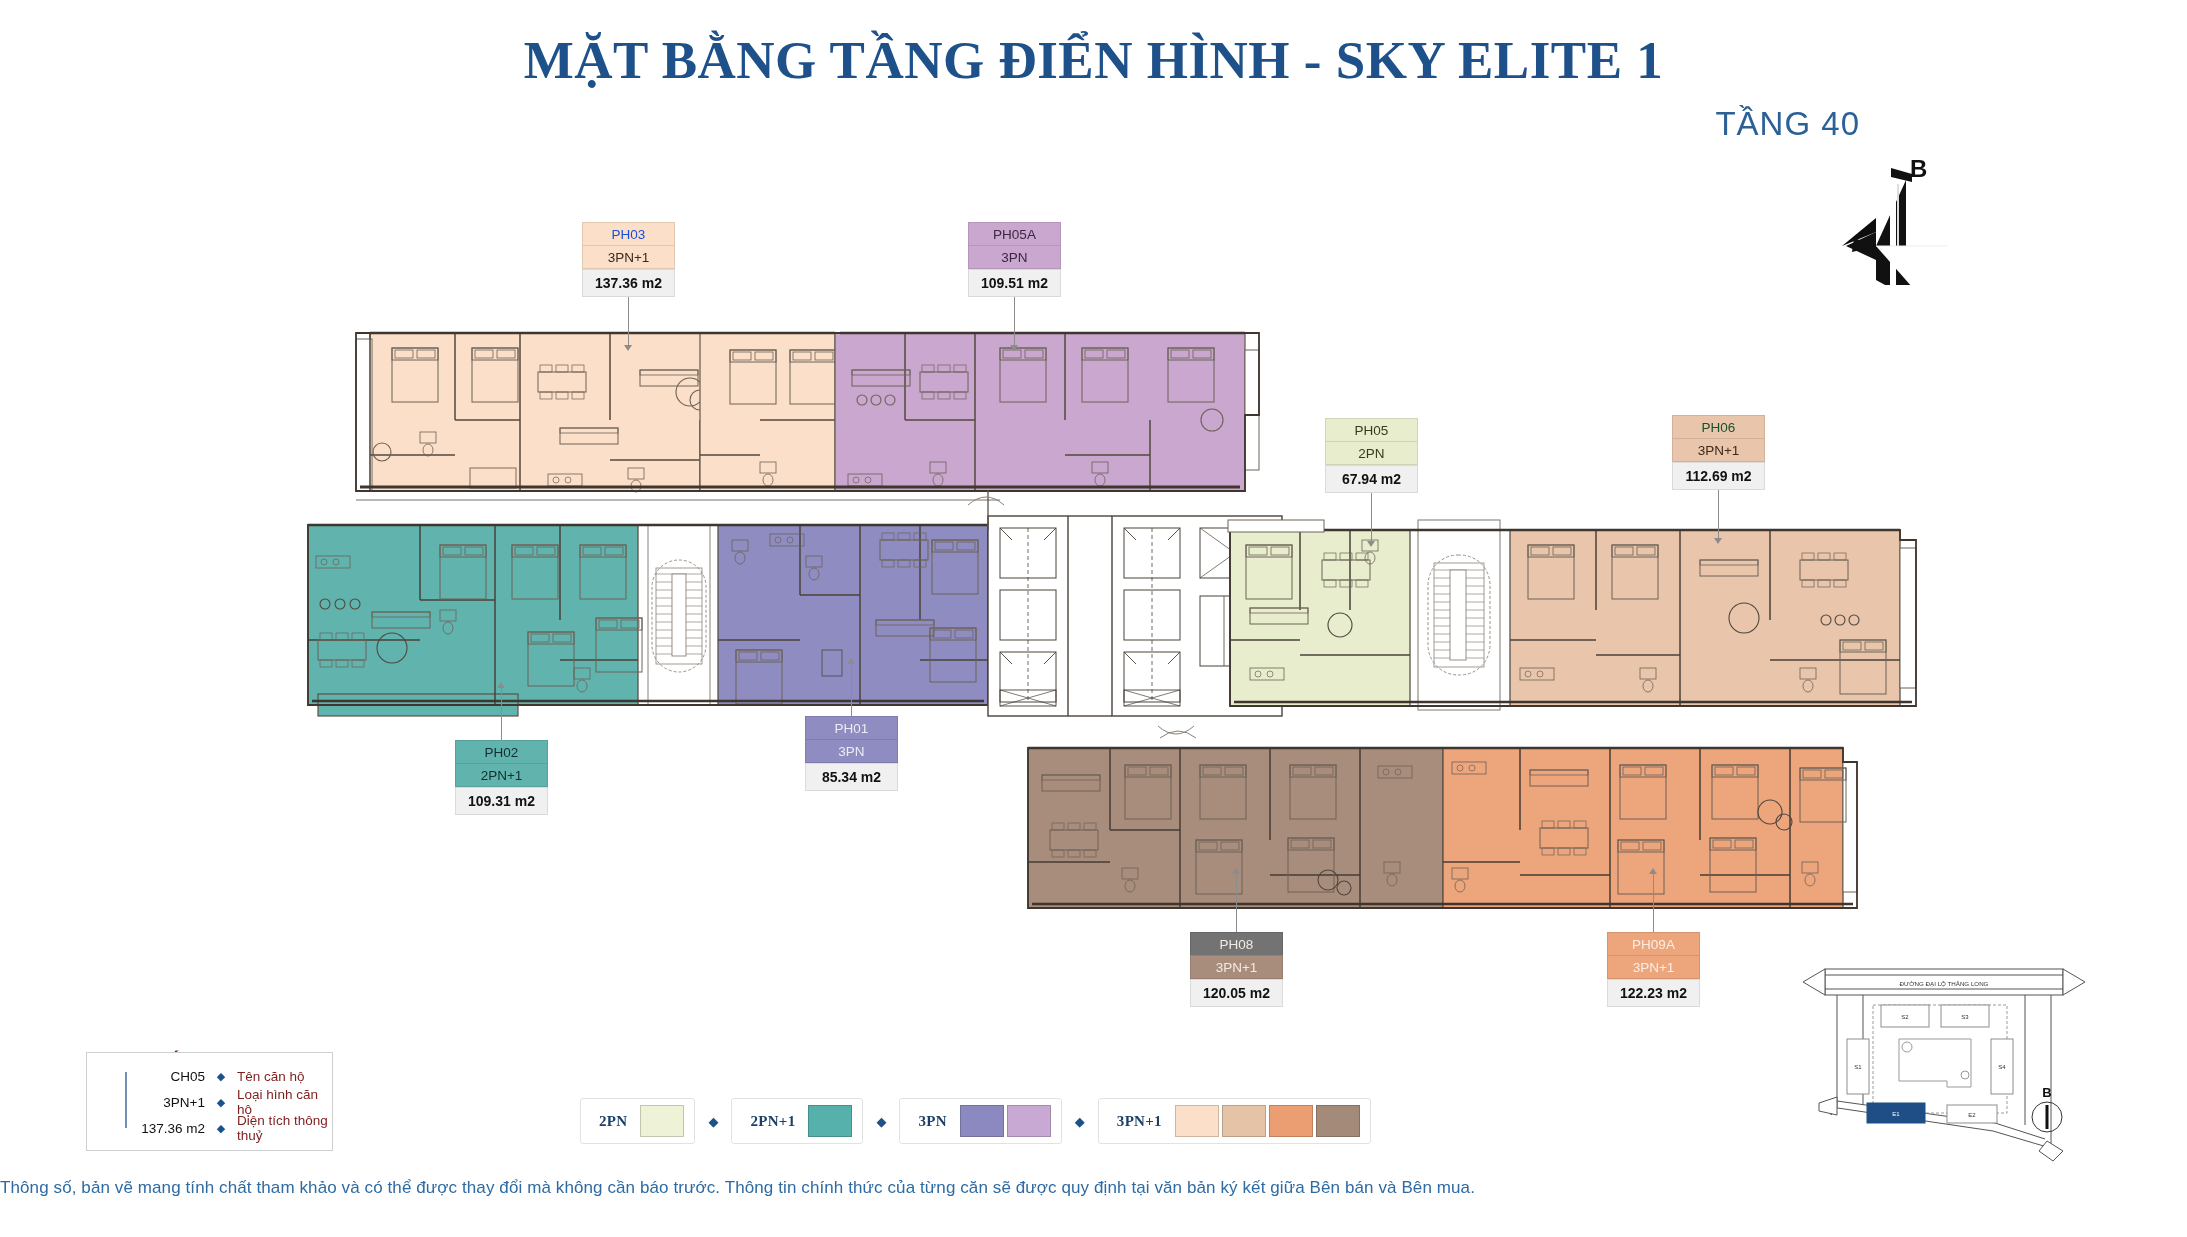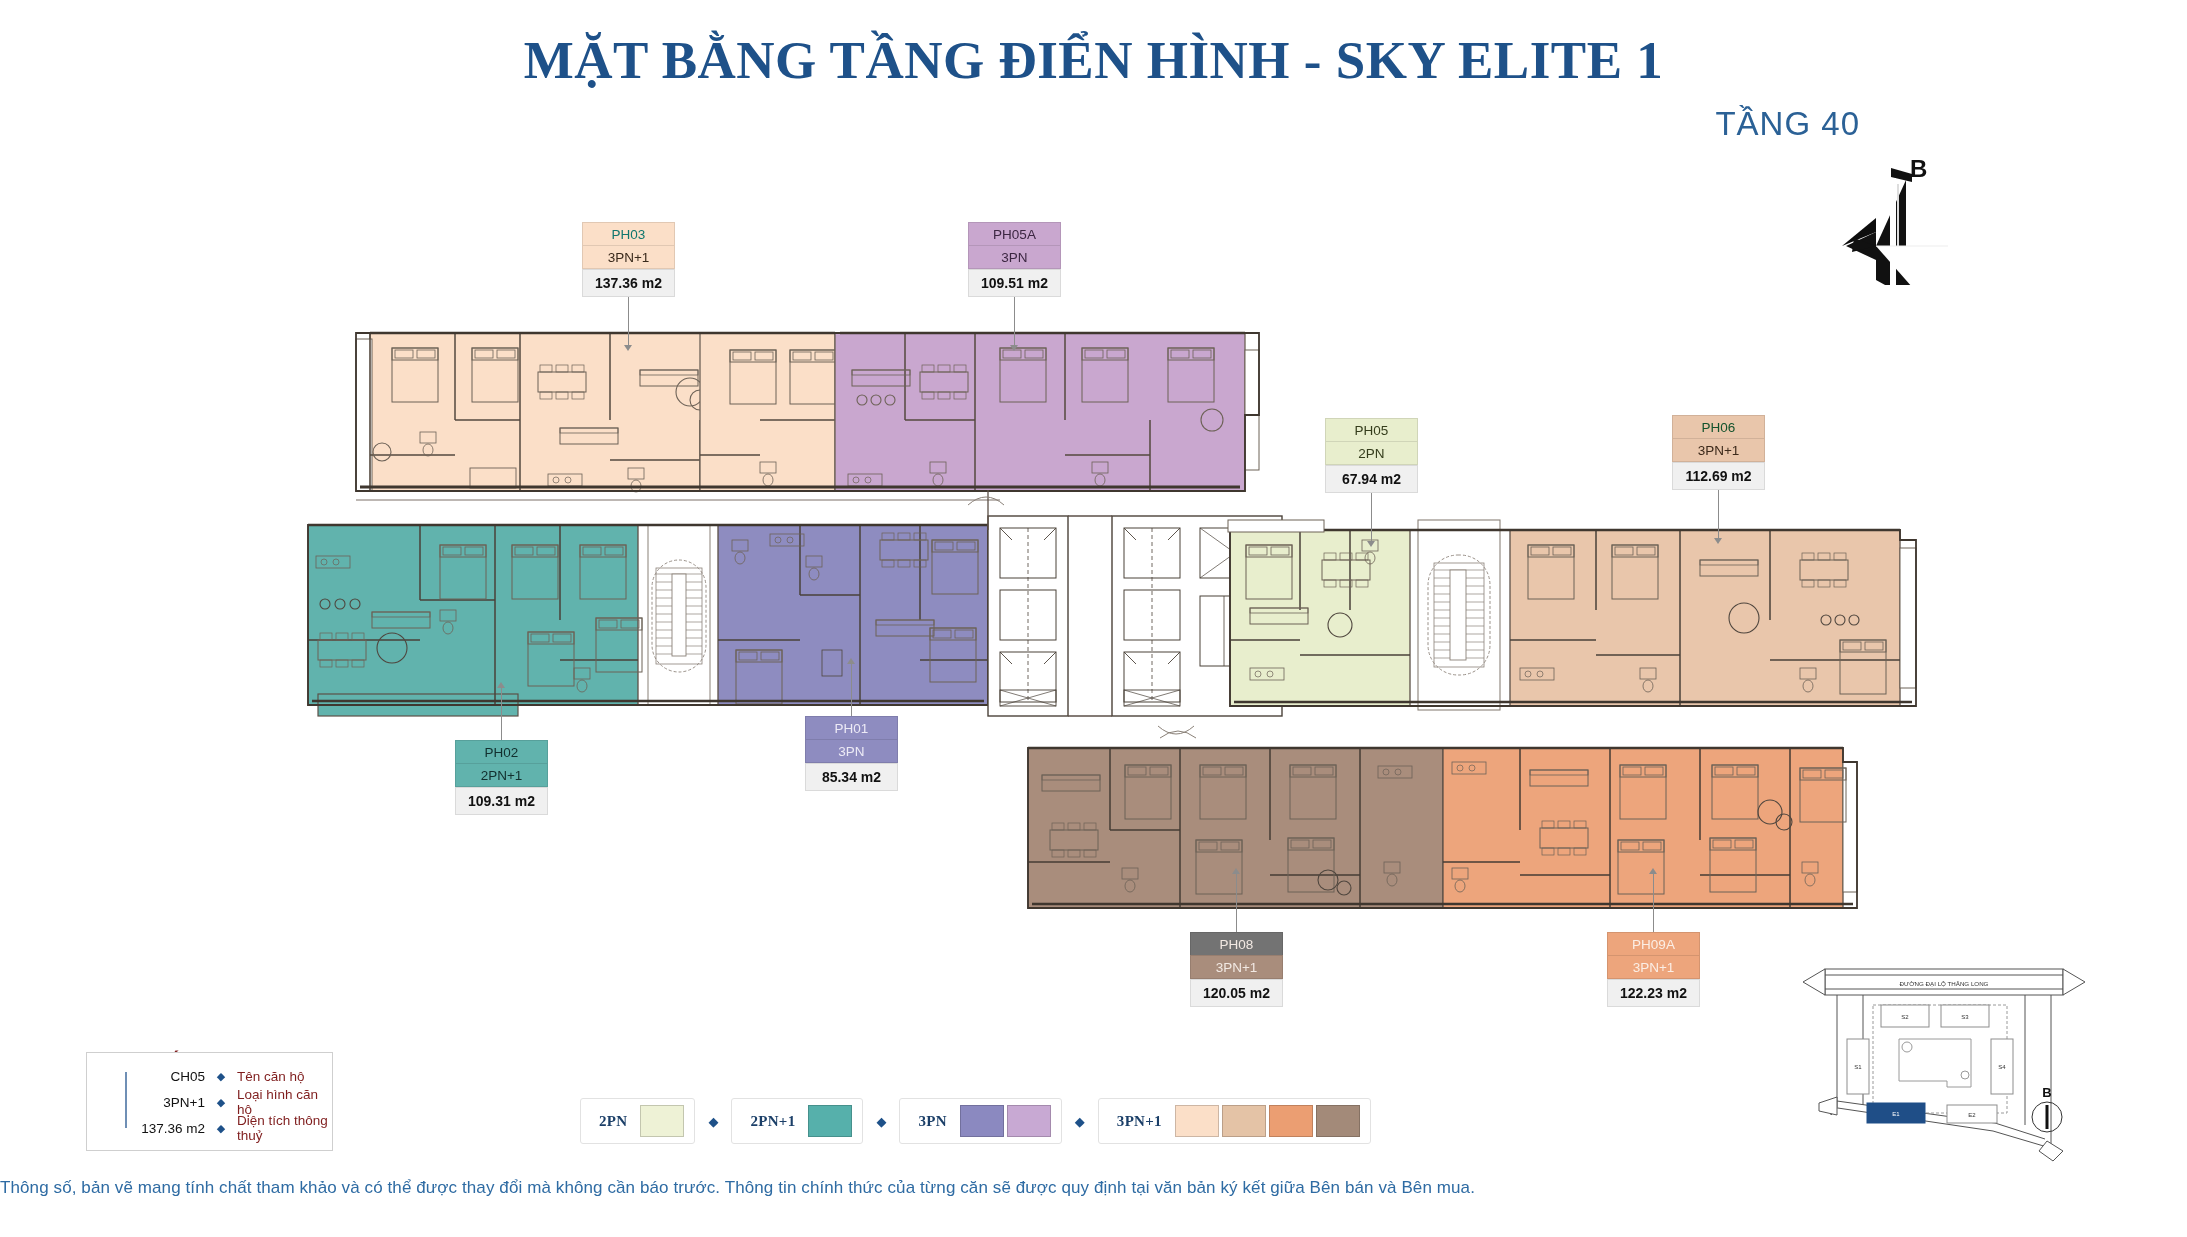--- a/index.html
+++ b/index.html
@@ -356,21 +356,21 @@
       </g>
       <path d="M1028 748 L1028 908 L1857 908 L1857 762 L1843 762 L1843 748 Z" fill="none" stroke="#3f372f" stroke-width="1.8"></path>
       <path d="M1032 904 L1853 904" stroke="#3f372f" stroke-width="2.4"></path>
       <path d="M1028 748 L1843 748" stroke="#3f372f" stroke-width="2.6"></path>
       <path d="M1160 738 q18 -14 36 0" stroke="#8a8178" stroke-width="1"></path>
     </g>
   </svg>
 
   <div id="callouts">
       <div class="callout" style="left: 582px; top: 222px;">
-        <div class="row1" style="background: rgb(251, 223, 200); color: #0f766e;">PH03</div>
+        <div class="row1" style="background: rgb(251, 223, 200); color: #1d4ed8;">PH03</div>
         <div class="row2" style="background: rgb(251, 223, 200); color: rgb(58, 42, 28);">3PN+1</div>
         <div class="row3">137.36 m2</div>
         <div class="lead" style="width: 1px; height: 48px; left: 46px; background: rgb(140, 140, 140); top: 100%;"></div>
         <div class="lead" style="width: 0px; height: 0px; background: transparent; left: 42px; border-left: 4px solid transparent; border-right: 4px solid transparent; top: calc(100% + 48px); border-top: 6px solid rgb(140, 140, 140);"></div>
       </div>
       <div class="callout" style="left: 968px; top: 222px;">
         <div class="row1" style="background: rgb(201, 167, 207); color: rgb(60, 39, 66);">PH05A</div>
         <div class="row2" style="background: rgb(201, 167, 207); color: rgb(60, 39, 66);">3PN</div>
         <div class="row3">109.51 m2</div>
         <div class="lead" style="width: 1px; height: 48px; left: 46px; background: rgb(140, 140, 140); top: 100%;"></div>

